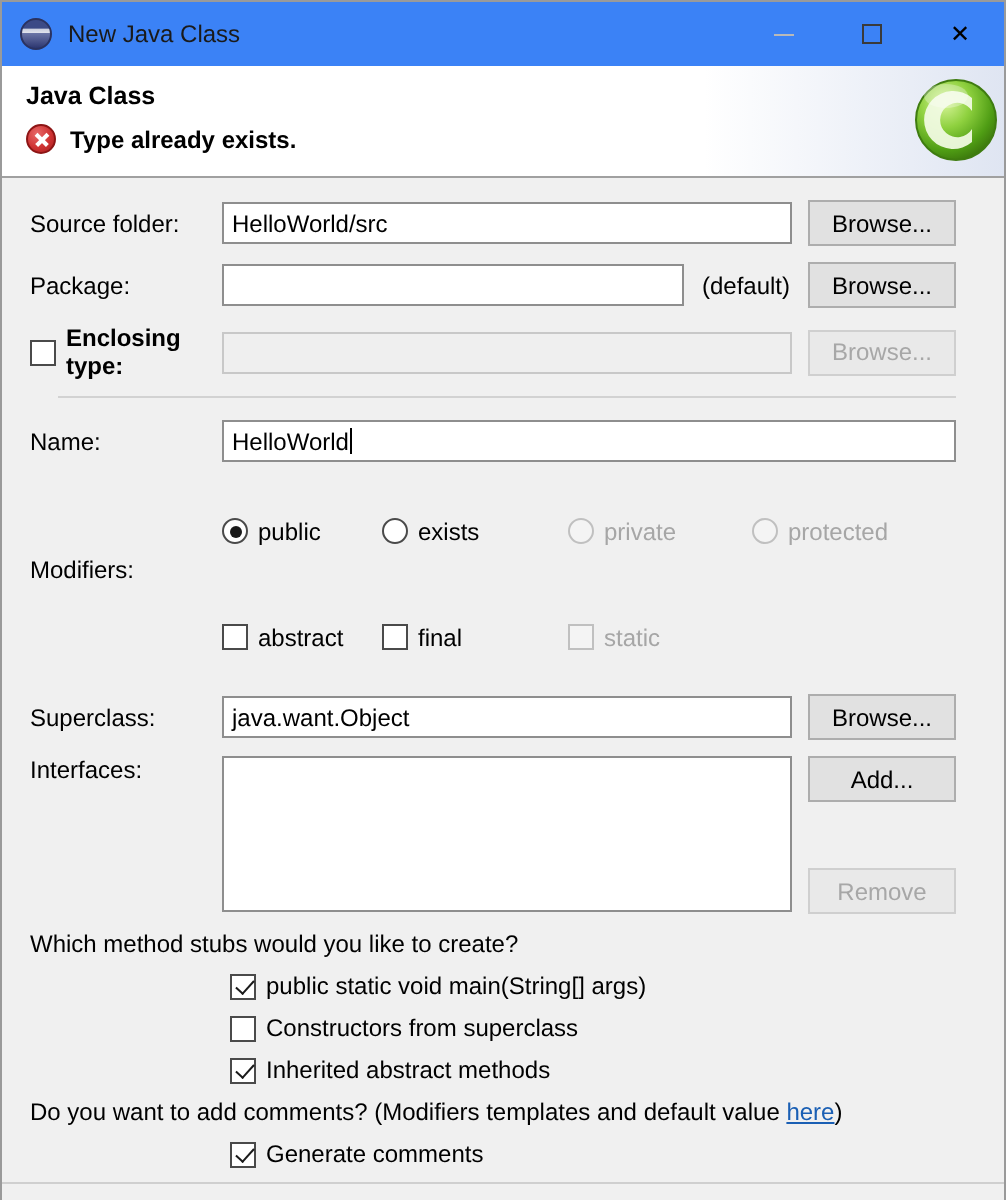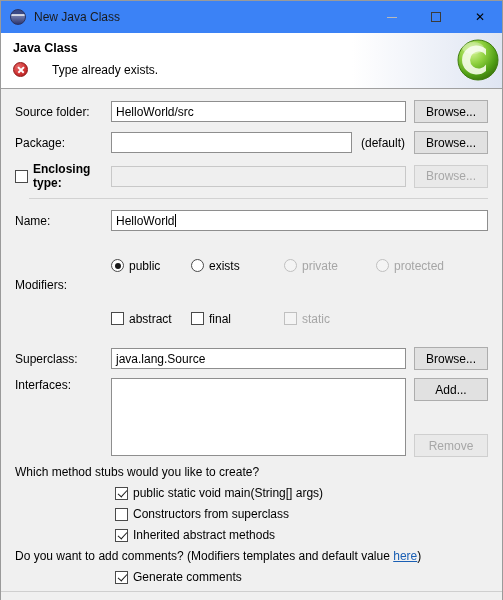--- a/index.html
+++ b/index.html
@@ -86,21 +86,22 @@
   }
   .header-title {
     font-size: 12.5px;
     font-weight: bold;
     color: #000;
     margin-bottom: 7px;
   }
   .header-msg {
     display: flex;
     align-items: center;
-    gap: 24px;
+    gap: 7px;
+    font-weight: bold;
   }
   .error-icon {
     width: 15px; height: 15px;
     border-radius: 50%;
     background: radial-gradient(circle at 35% 30%, #e86a6a 0%, #cf3333 55%, #a81d1d 100%);
     border: 1px solid #8d1515;
     box-sizing: border-box;
     position: relative;
     flex: none;
   }
@@ -123,21 +124,21 @@
   .header-banner-fade {
     position: absolute;
     right: 0; top: 0;
     width: 150px; height: 56px;
     background: linear-gradient(to left, #dfe5f2 0%, rgba(255,255,255,0) 100%);
   }
 
   
   .body {
     flex: 1;
-    padding: 11px 14px 0 14px;
+    padding: 11px 24px 0 14px;
     box-sizing: border-box;
     background: #f0f0f0;
   }
   .row {
     display: flex;
     align-items: center;
     margin-bottom: 8px;
   }
   .lbl {
     width: 96px;
@@ -409,21 +410,21 @@
         <span>final</span>
       </div>
       <div class="cb disabled">
         <span class="cb-box"></span>
         <span>static</span>
       </div>
     </div>
 
     <div class="row" style="margin-top:9px;">
       <div class="lbl">Superclass:</div>
-      <div class="txt grow">java.lang.Source</div>
+      <div class="txt grow">java.want.Object</div>
       <div class="btn mlr">Browse...</div>
     </div>
 
     <div class="iface-row">
       <div class="lbl">Interfaces:</div>
       <div class="list-box"></div>
       <div class="iface-btns">
         <div class="btn">Add...</div>
         <div class="btn spaced disabled">Remove</div>
       </div>

